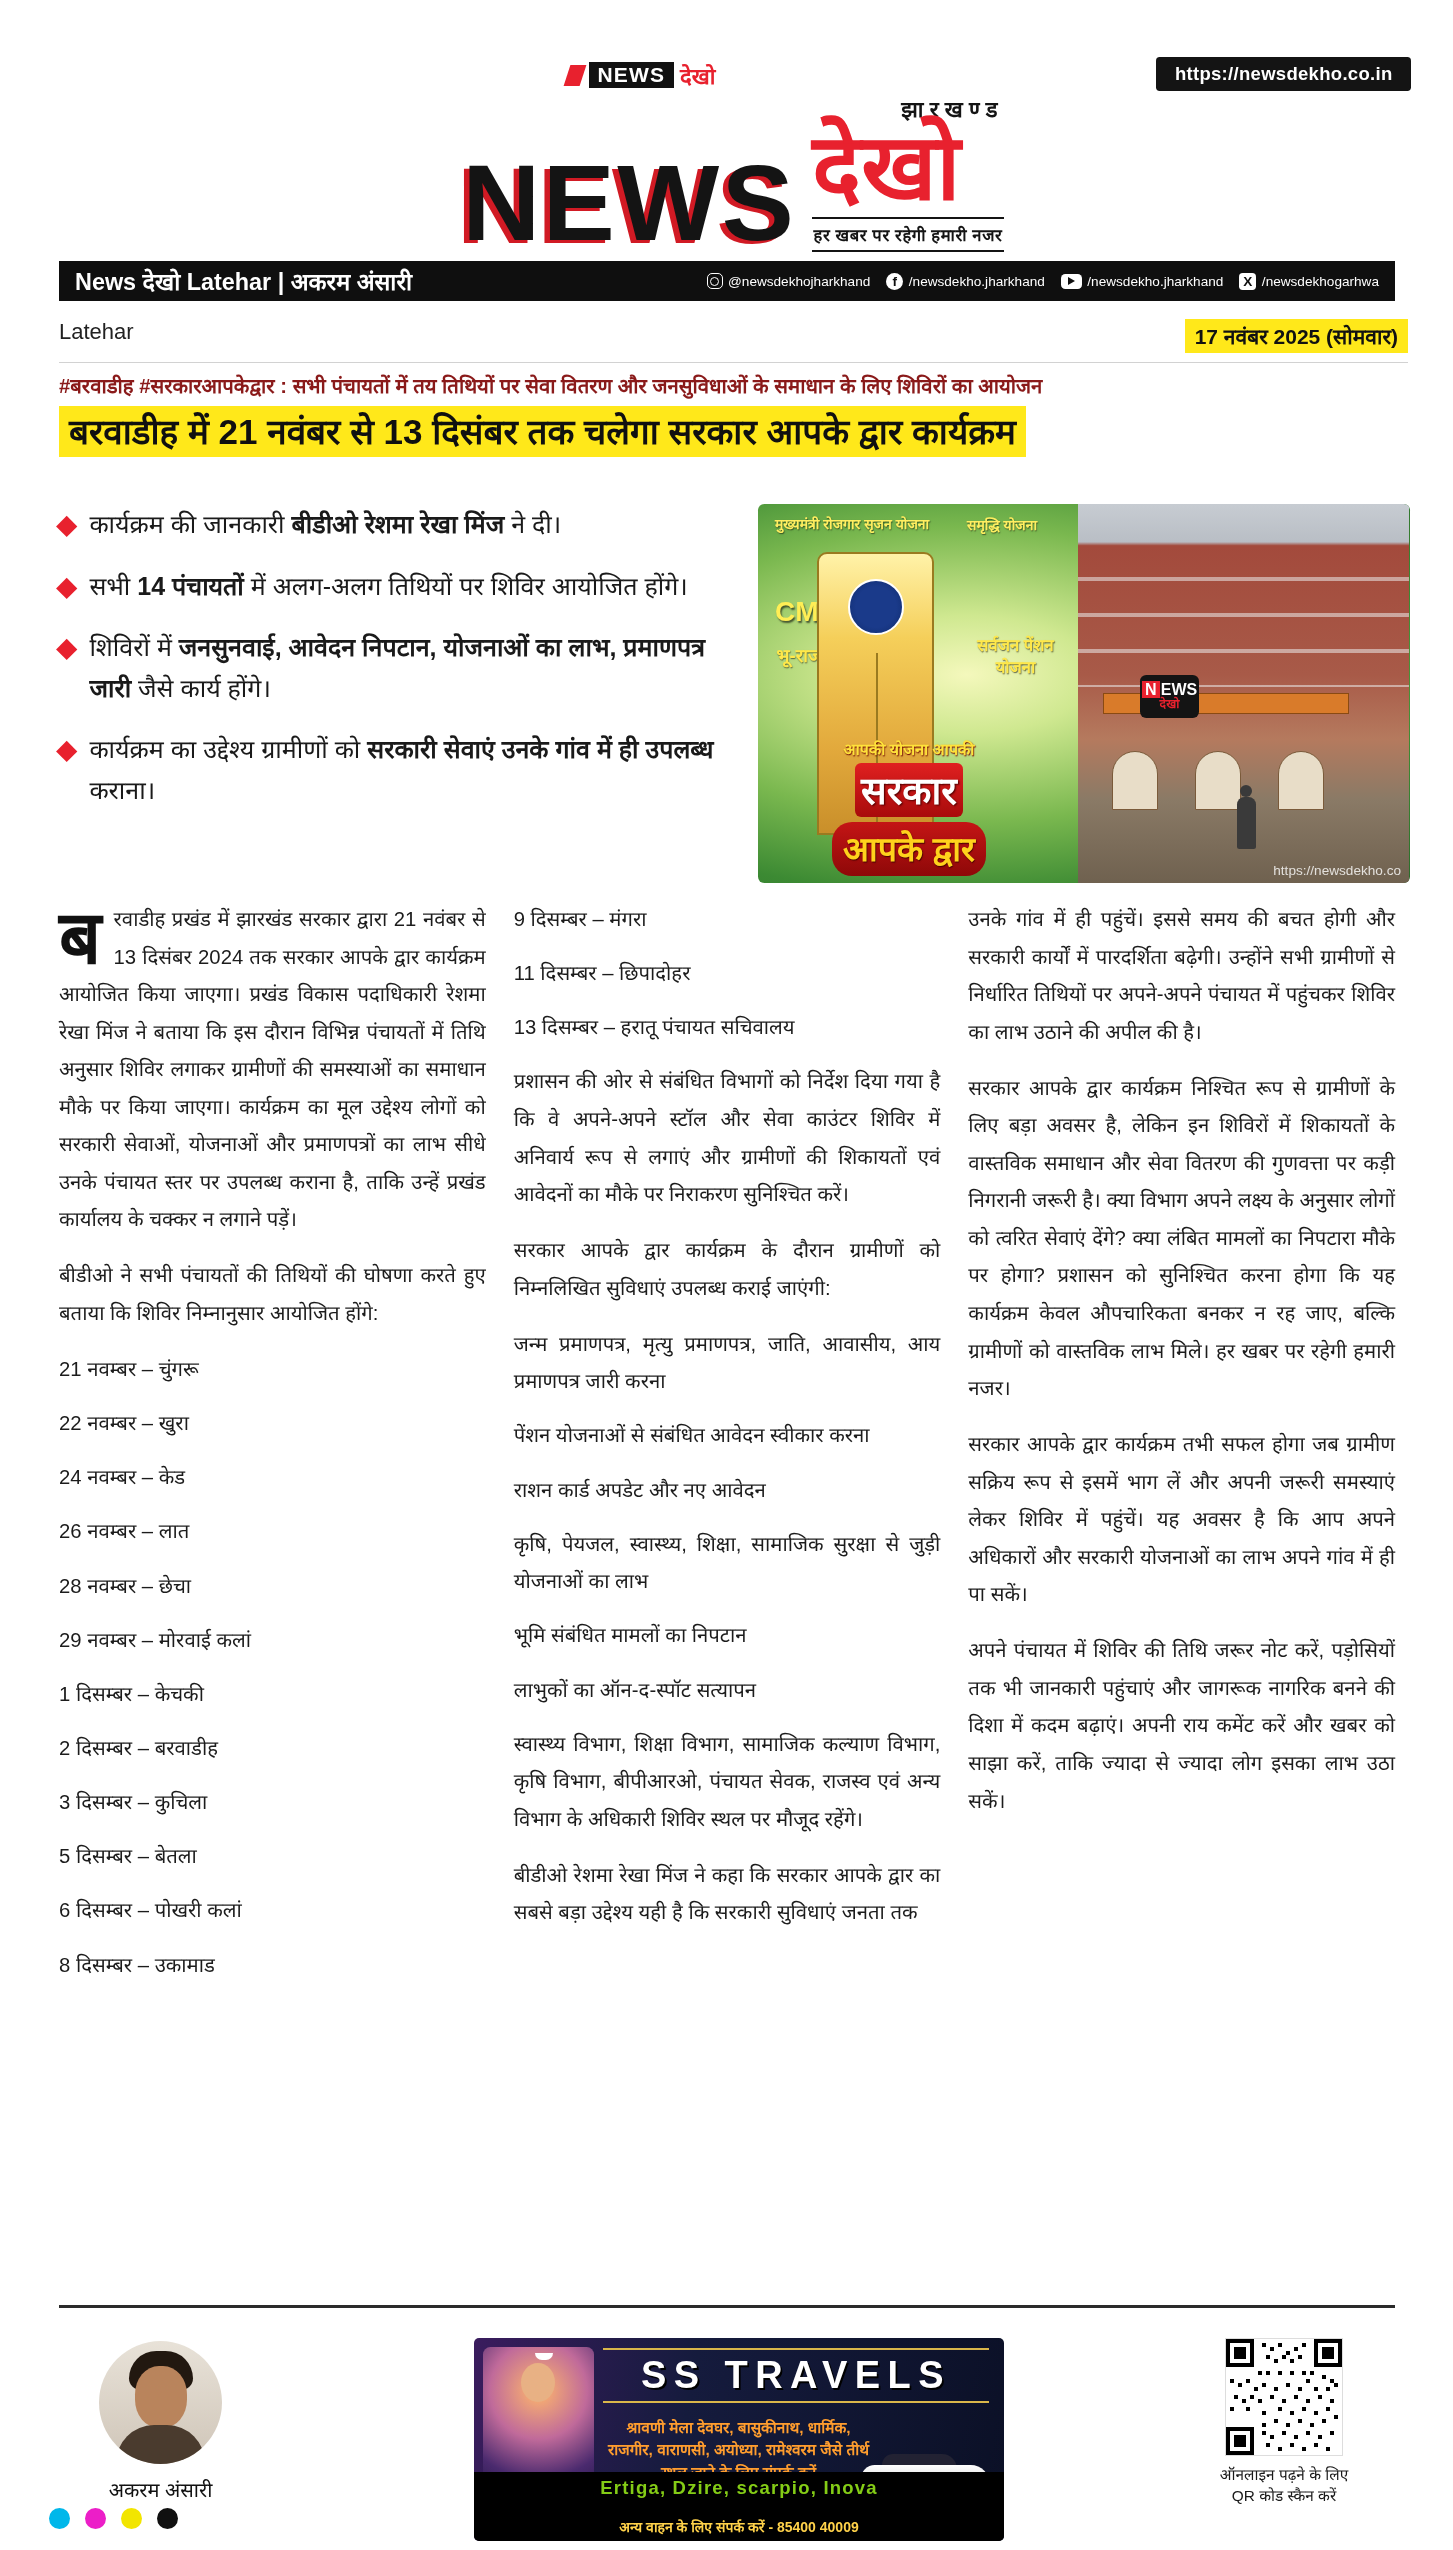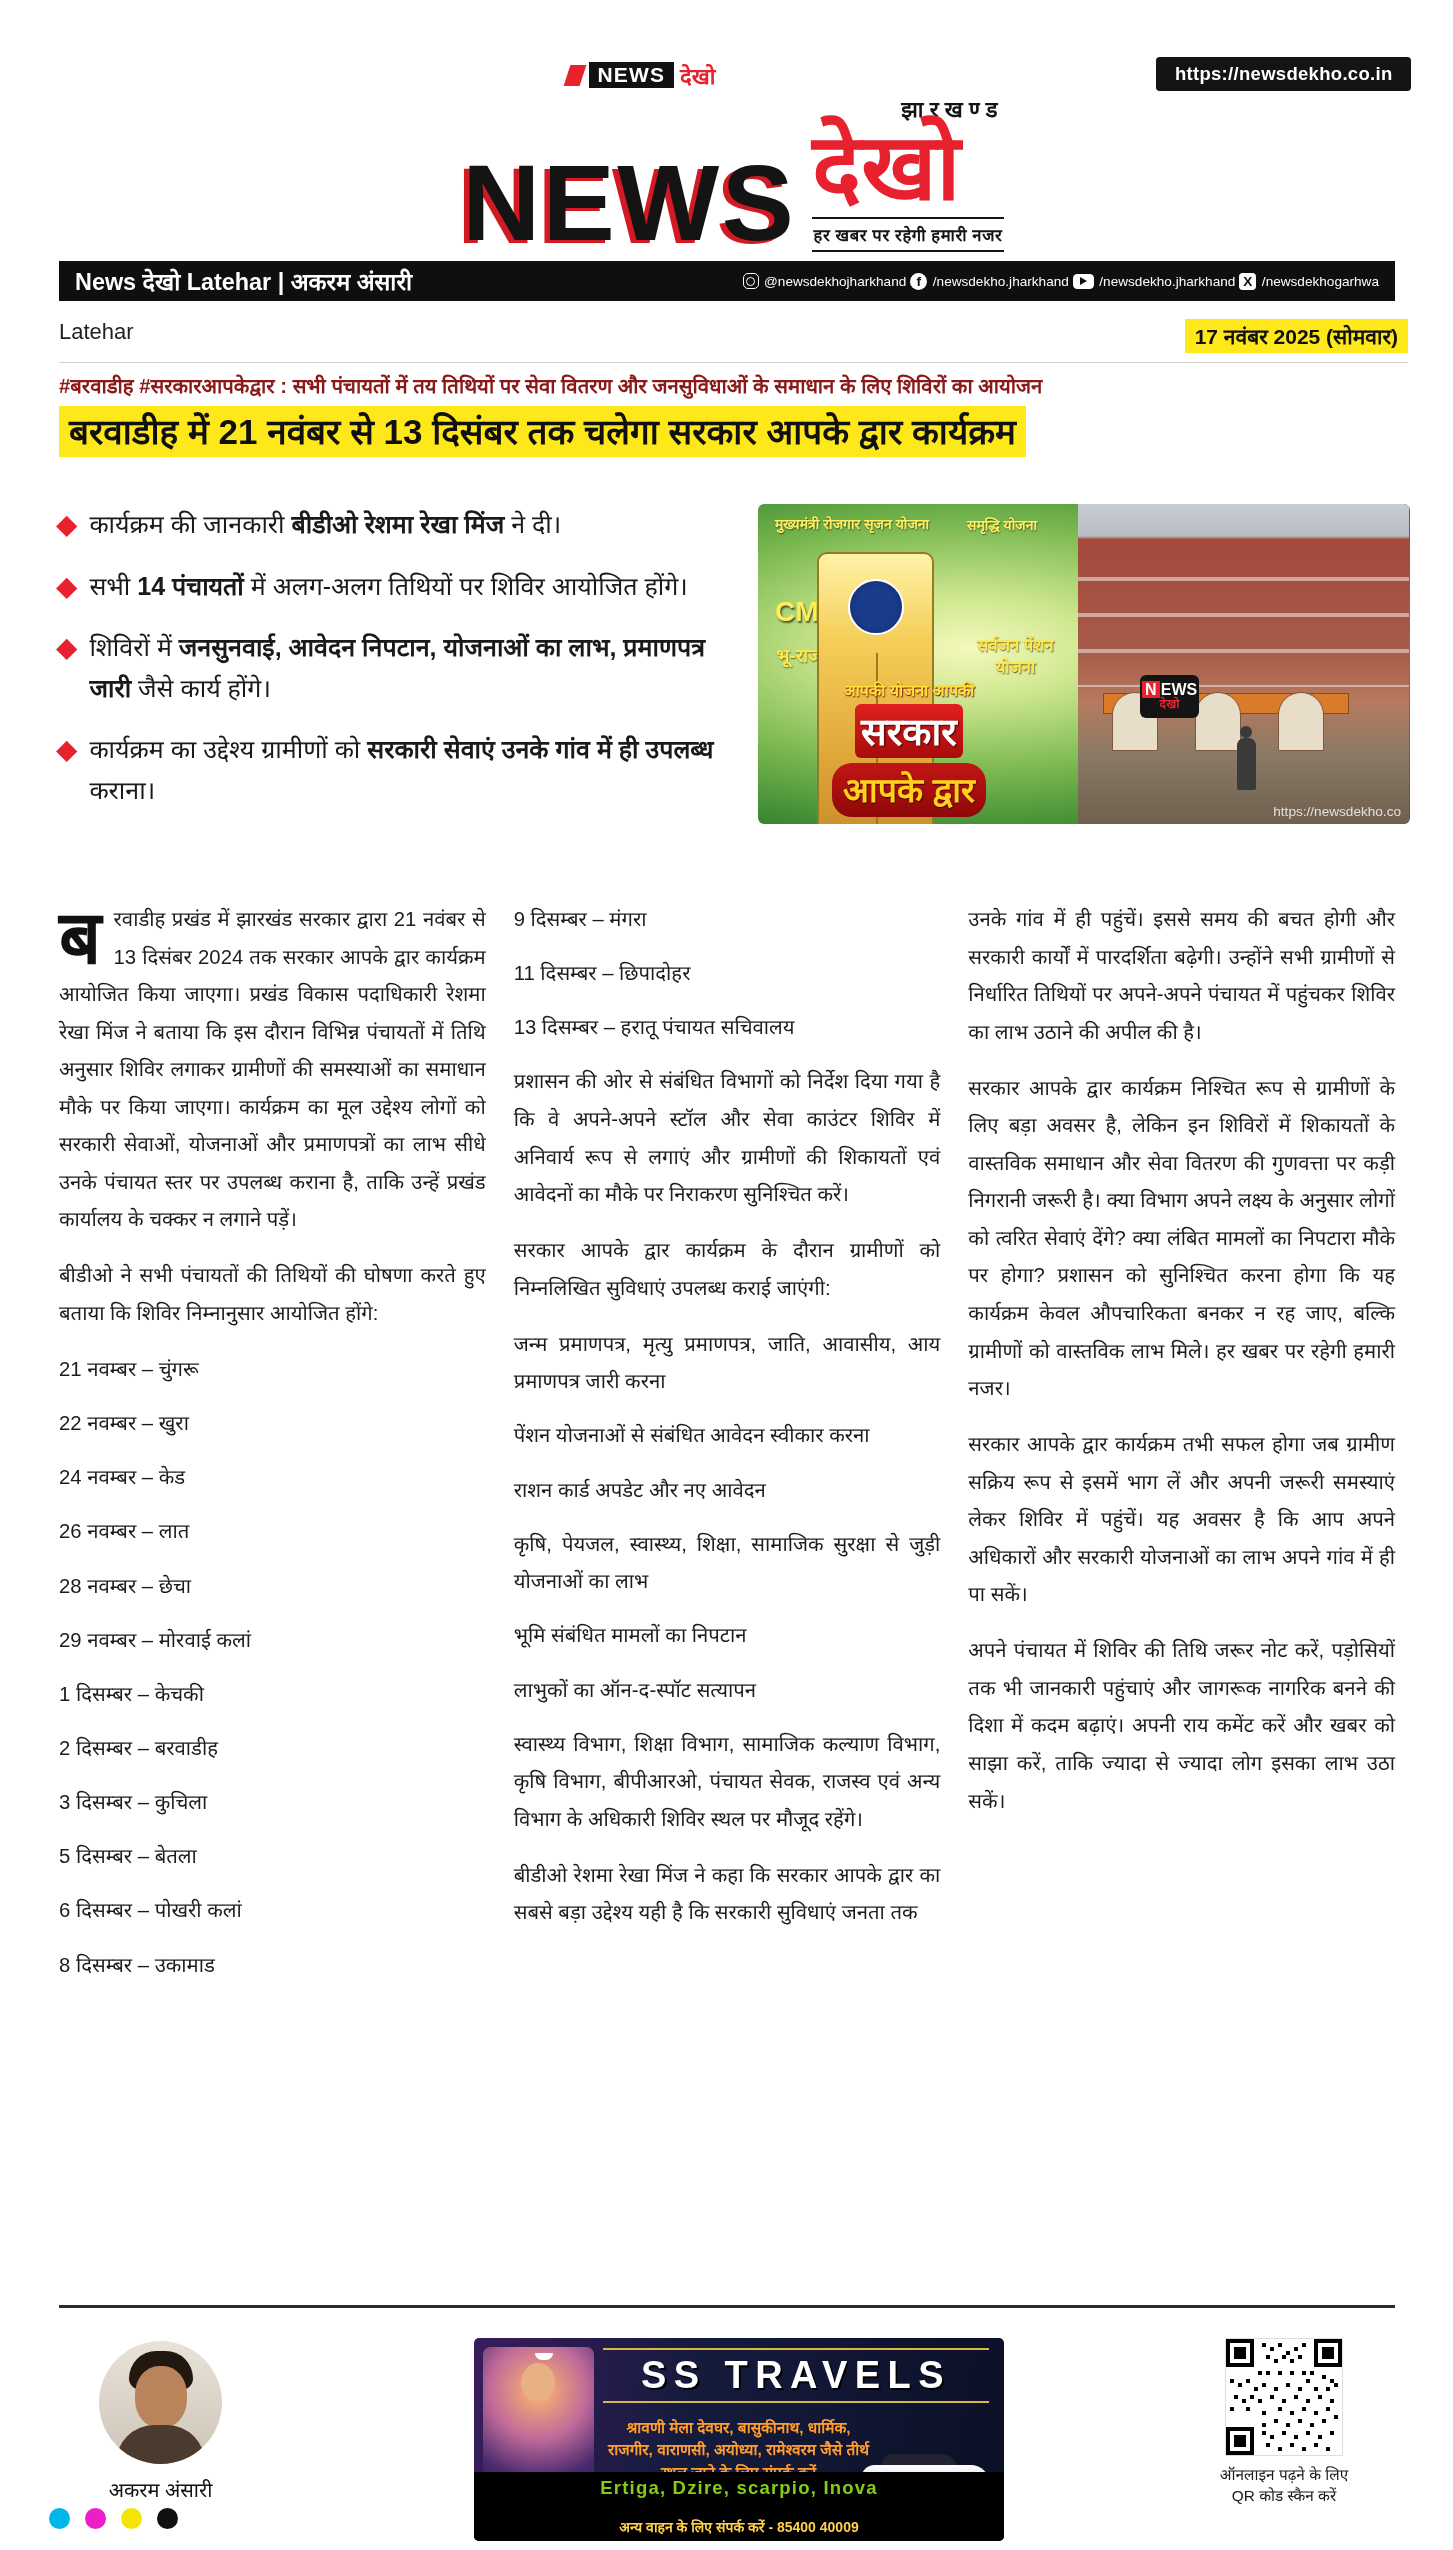--- a/index.html
+++ b/index.html
@@ -22,21 +22,21 @@
     text-shadow:-5.5px 3.1px 0 #d11a24; }
   .logo-right { display:flex; flex-direction:column; }
   .logo-state { font-size:22px; font-weight:800; color:#141414; text-align:right; letter-spacing:6.2px; margin-bottom:1.2px; }
   .logo-dekho { font-size:92px; font-weight:900; color:#e8212e; line-height:0.95; }
   .logo-tagline { font-size:16.6px; font-weight:700; color:#141414; border-top:2.5px solid #141414; border-bottom:2.5px solid #141414;
     padding:3.7px 1.2px; margin-top:6.2px; text-align:center; letter-spacing:0.6px; }
 
   .channel-bar { position:absolute; top:261px; left:59px; right:59px; height:40px; background:#0f0f0f;
     display:flex; justify-content:space-between; align-items:center; padding:0 16px; }
   .channel-title { color:#fff; font-size:23.4px; font-weight:600; }
-  .socials { display:flex; align-items:center; gap:4px; }
+  .socials { display:flex; align-items:center; gap:16px; }
   .social { display:flex; align-items:center; gap:5.5px; color:#fff; font-size:13.6px; }
   .sicon { display:inline-flex; align-items:center; justify-content:center; }
   .icon-ig { width:16px; height:16px; border:1.8px solid #fff; border-radius:5px; position:relative; }
   .icon-ig::after { content:''; position:absolute; inset:2.5px; border:1.8px solid #fff; border-radius:50%; }
   .icon-fb { width:17px; height:17px; border-radius:50%; background:#fff; color:#0f0f0f; font-weight:900; font-size:13.6px; }
   .icon-yt { width:21px; height:15px; border-radius:4.3px; background:#fff; position:relative; }
   .icon-yt::after { content:''; position:absolute; left:7.4px; top:3.1px; border-left:7.4px solid #0f0f0f;
     border-top:4.3px solid transparent; border-bottom:4.3px solid transparent; }
   .icon-x { width:17px; height:17px; background:#fff; color:#0f0f0f; font-weight:900; font-size:13.6px; border-radius:3.7px; }
 
@@ -51,21 +51,21 @@
   .headline .hl { background:#ffe81a; color:#101010; font-size:35px; font-weight:800; line-height:1.35;
     padding:6.2px 10px; -webkit-box-decoration-break:clone; box-decoration-break:clone; }
 
   
   .content-row { position:absolute; top:504px; left:59px; right:44px; display:flex; gap:26px; }
   .highlights { flex:1; list-style:none; margin:0; padding:0; }
   .hl-item { display:flex; gap:15px; margin-bottom:21px; font-size:25px; line-height:1.62; color:#1a1a1a; }
   .diamond { flex:0 0 auto; width:15.4px; height:15.4px; background:#e8212e; transform:rotate(45deg); margin-top:15px; }
   .hl-text b { font-weight:800; }
 
-  .poster { flex:0 0 652px; height:320px; position:relative; border-radius:6.2px; overflow:hidden;
+  .poster { flex:0 0 652px; height:379px; position:relative; border-radius:6.2px; overflow:hidden;
     background:radial-gradient(ellipse at 32% 45%, #f4f8bc 0%, #cfe890 20%, #7ab84f 50%, #3c8a33 75%, #2a6b2a 100%); }
   .p-top1 { position:absolute; left:17px; top:10px; font-size:14px; font-weight:800; color:#ffef60; text-shadow:0.6px 1.2px 1.2px #00000088; }
   .p-top2 { position:absolute; left:209px; top:11px; font-size:14px; font-weight:800; color:#ffef60; text-shadow:0.6px 1.2px 1.2px #00000088; }
   .p-cmegp { position:absolute; left:17px; top:92px; font-size:28px; font-weight:900; color:#ffee55; text-shadow:1.2px 1.8px 1.8px #00000099; }
   .p-bhu { position:absolute; left:18.5px; top:138px; font-size:18.5px; font-weight:800; color:#ffe84a; text-shadow:0.6px 1.2px 1.2px #00000088; }
   .p-gate { position:absolute; left:59px; top:48px; width:117px; height:283px;
     background:linear-gradient(180deg,#fff2a8 0%,#f5cf5a 30%,#e2a93c 70%,#c98f2a 100%);
     border:2.5px solid #9a7a20; border-radius:10px 10px 0 0; }
   .p-gate::before { content:''; position:absolute; top:25px; left:50%; transform:translateX(-50%);
     width:52px; height:52px; border-radius:50%; background:radial-gradient(circle,#1a3a8a 0 55%,#0e2a6a 100%); border:2.5px solid #fff; }

